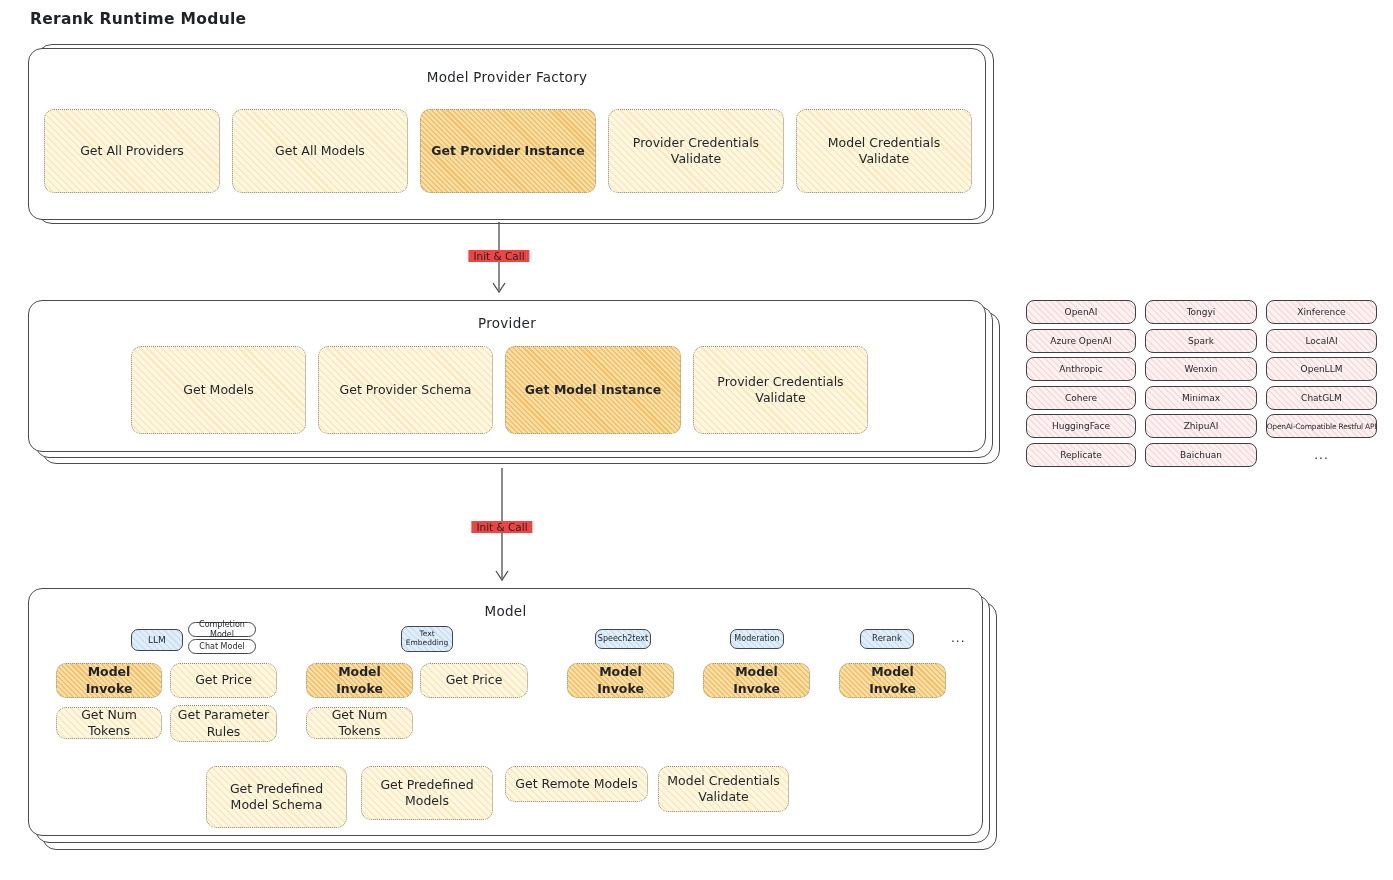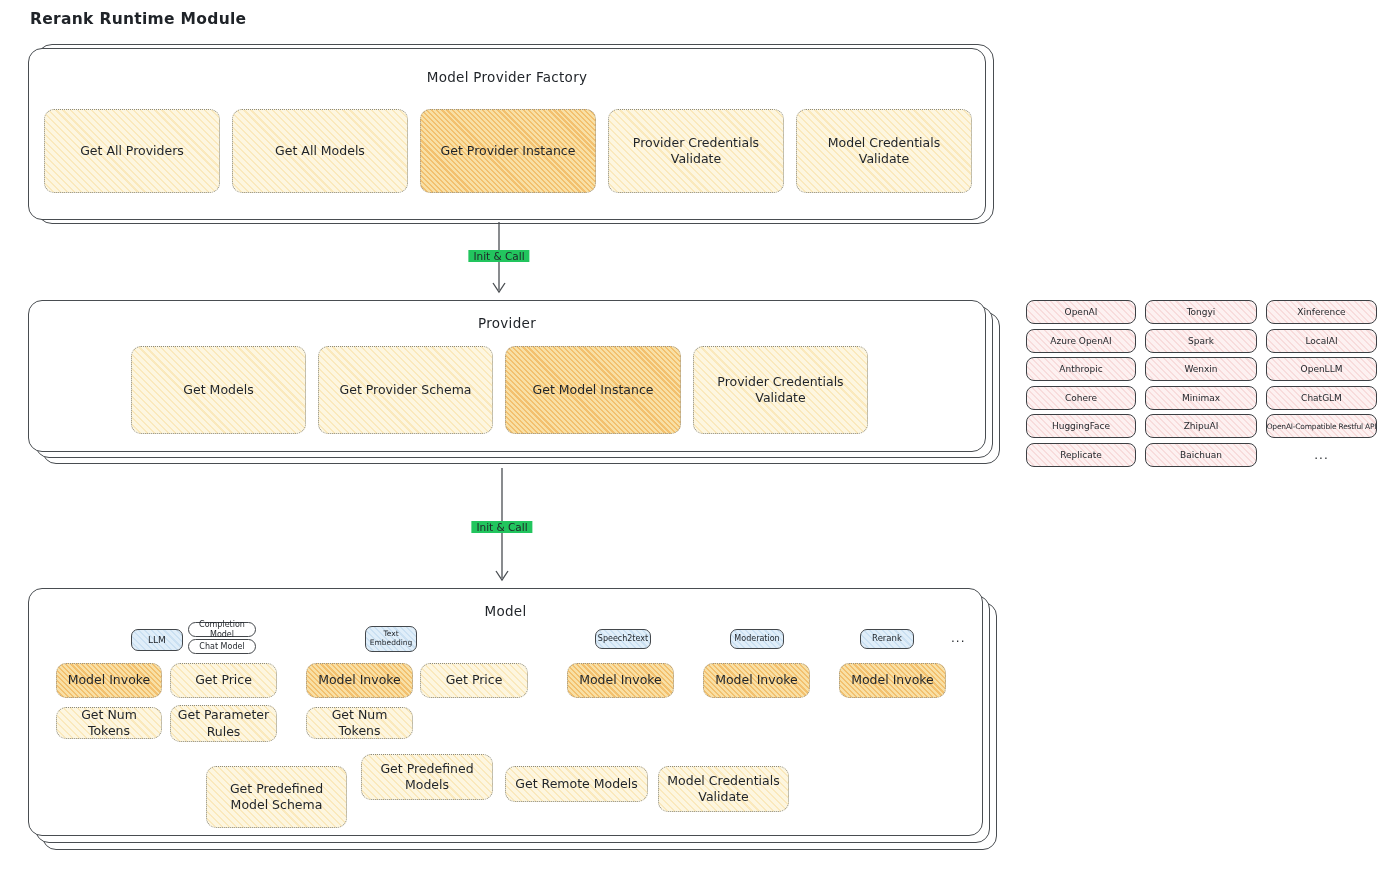--- a/index.html
+++ b/index.html
@@ -31,20 +31,21 @@
   .fn.yellow {
     background:
       repeating-linear-gradient(45deg, rgba(243,201,107,.30) 0 1.5px, rgba(0,0,0,0) 1.5px 5px),
       #fdf6e0;
   }
   .fn.orange {
     border-color: #9b9486;
     background:
       repeating-linear-gradient(45deg, rgba(238,166,66,.55) 0 1.6px, rgba(250,228,170,.15) 1.6px 3.6px),
       #f8dfa4;
+    font-weight: bold;
   }
   
   .tag {
     position: absolute; display: flex; align-items: center; justify-content: center;
     text-align: center; border: 1.2px solid #43474b; line-height: 1.15;
   }
   .tag.blue {
     border-radius: 7px; font-size: 9px;
     background:
       repeating-linear-gradient(45deg, rgba(148,189,224,.28) 0 1.5px, rgba(0,0,0,0) 1.5px 4.5px),
@@ -64,21 +65,21 @@
     background:
       repeating-linear-gradient(45deg, rgba(236,171,171,.30) 0 1.5px, rgba(0,0,0,0) 1.5px 4.5px),
       #fdf1f1;
   }
   .pcell.small { font-size: 7.5px; letter-spacing: -0.2px; }
   .pcell.plain { border: none; background: none; font-size: 12px; letter-spacing: 1px; }
   
   .arrow { position: absolute; }
   .arrow-label {
     position: absolute; transform: translateX(-50%);
-    background: #22c55e; padding: 0 5px; font-size: 10.5px; white-space: nowrap; text-align: right;
+    background: #ef4444; padding: 0 5px; font-size: 10.5px; white-space: nowrap; text-align: right;
   }
 </style>
 </head>
 <body>
 
 <div class="canvas">
 
   <div class="diagram-title">Rerank Runtime Module</div>
 
   <div class="shell" style="left:36px; top:44px; width:958px; height:180px; border-radius:16px;"></div>
@@ -139,37 +140,37 @@
   <div class="arrow-label" style="left:502px; top:521px;">Init &amp; Call</div>
 
   <div class="shell" style="left:42px; top:602px; width:955px; height:248px;"></div>
   <div class="shell" style="left:35px; top:595px; width:955px; height:248px;"></div>
   <div class="shell" style="left:28px; top:588px; width:955px; height:248px;">
     <div class="sec-title" style="top:14px;">Model</div>
 
     <div class="tag blue" style="left:102px; top:40px; width:52px; height:22px;">LLM</div>
     <div class="tag white" style="left:159px; top:33px; width:68px; height:15px;">Completion Model</div>
     <div class="tag white" style="left:159px; top:50px; width:68px; height:15px;">Chat Model</div>
-    <div class="tag blue" style="left:336px; top:37px; width:52px; height:26px; font-size:7.5px; padding:1px 3px;">Text Embedding</div>
+    <div class="tag blue" style="left:372px; top:37px; width:52px; height:26px; font-size:7.5px; padding:1px 3px;">Text Embedding</div>
     <div class="tag blue" style="left:566px; top:40px; width:56px; height:20px; font-size:8px;">Speech2text</div>
     <div class="tag blue" style="left:701px; top:40px; width:54px; height:20px; font-size:8px;">Moderation</div>
     <div class="tag blue" style="left:831px; top:40px; width:54px; height:20px; font-size:8.5px;">Rerank</div>
     <div class="dots" style="left:922px; top:42px;">...</div>
 
     <div class="fn orange" style="left:27px;  top:74px; width:106px; height:35px;">Model Invoke</div>
     <div class="fn yellow" style="left:141px; top:74px; width:107px; height:35px;">Get Price</div>
     <div class="fn orange" style="left:277px; top:74px; width:107px; height:35px;">Model Invoke</div>
     <div class="fn yellow" style="left:391px; top:74px; width:108px; height:35px;">Get Price</div>
     <div class="fn orange" style="left:538px; top:74px; width:107px; height:35px;">Model Invoke</div>
     <div class="fn orange" style="left:674px; top:74px; width:107px; height:35px;">Model Invoke</div>
     <div class="fn orange" style="left:810px; top:74px; width:107px; height:35px;">Model Invoke</div>
 
     <div class="fn yellow" style="left:27px;  top:118px; width:106px; height:32px;">Get Num Tokens</div>
     <div class="fn yellow" style="left:141px; top:116px; width:107px; height:37px; padding:2px 4px;">Get Parameter Rules</div>
     <div class="fn yellow" style="left:277px; top:118px; width:107px; height:32px;">Get Num Tokens</div>
 
     <div class="fn yellow" style="left:177px; top:177px; width:141px; height:62px;">Get Predefined Model Schema</div>
-    <div class="fn yellow" style="left:332px; top:165px; width:132px; height:46px;">Get Predefined Models</div>
+    <div class="fn yellow" style="left:332px; top:177px; width:132px; height:54px;">Get Predefined Models</div>
     <div class="fn yellow" style="left:476px; top:177px; width:143px; height:36px;">Get Remote Models</div>
     <div class="fn yellow" style="left:629px; top:177px; width:131px; height:46px;">Model Credentials Validate</div>
   </div>
 
 </div>
 
 </body></html>

